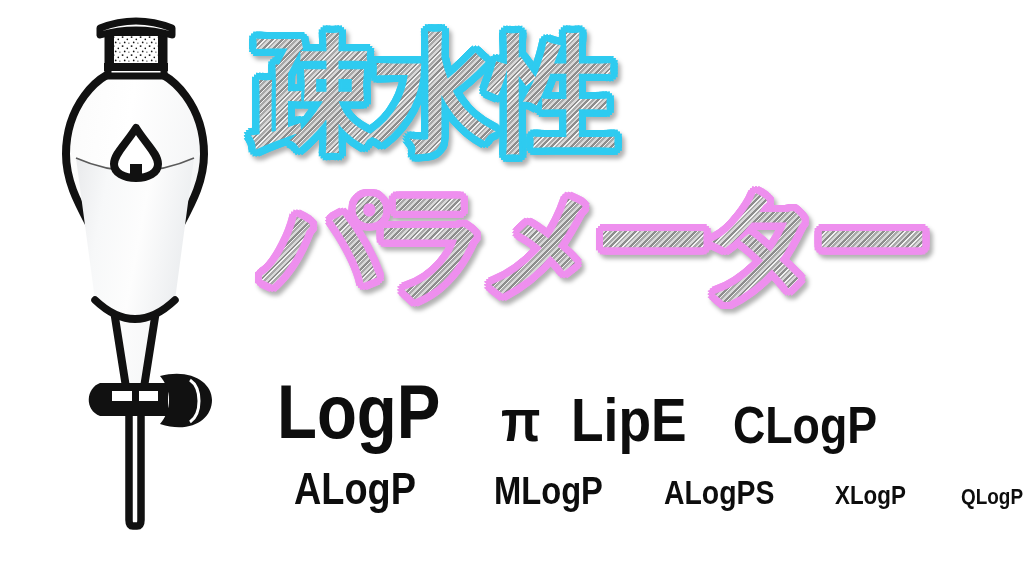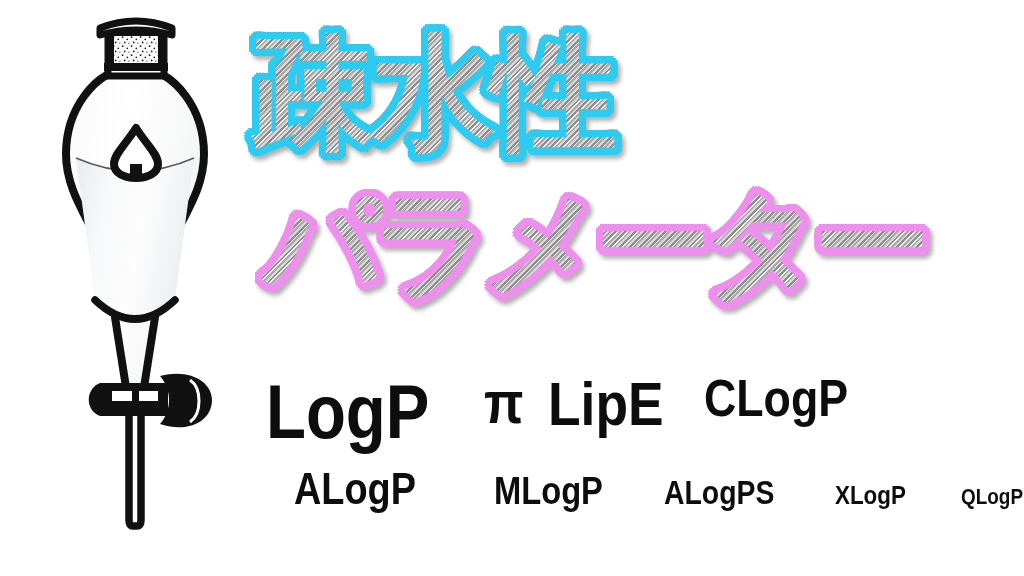--- a/index.html
+++ b/index.html
@@ -116,22 +116,23 @@
     display: flex;
     align-items: baseline;
     white-space: nowrap;
     color: #0d0d0d;
     font-family: "Liberation Sans", "DejaVu Sans", sans-serif;
     font-weight: 700;
   }
 
   #descriptor-row-primary {
     top: 0;
-    left: 8px;
-    align-items: flex-start;
+    left: 19px;
+    align-items: flex-end;
+    gap: 6px;
   }
   #descriptor-row-secondary {
     top: 96px;
     left: 36px;
   }
 
   .descriptor-term {
     display: inline-block;
     transform: scaleX(0.86);
     transform-origin: left bottom;

